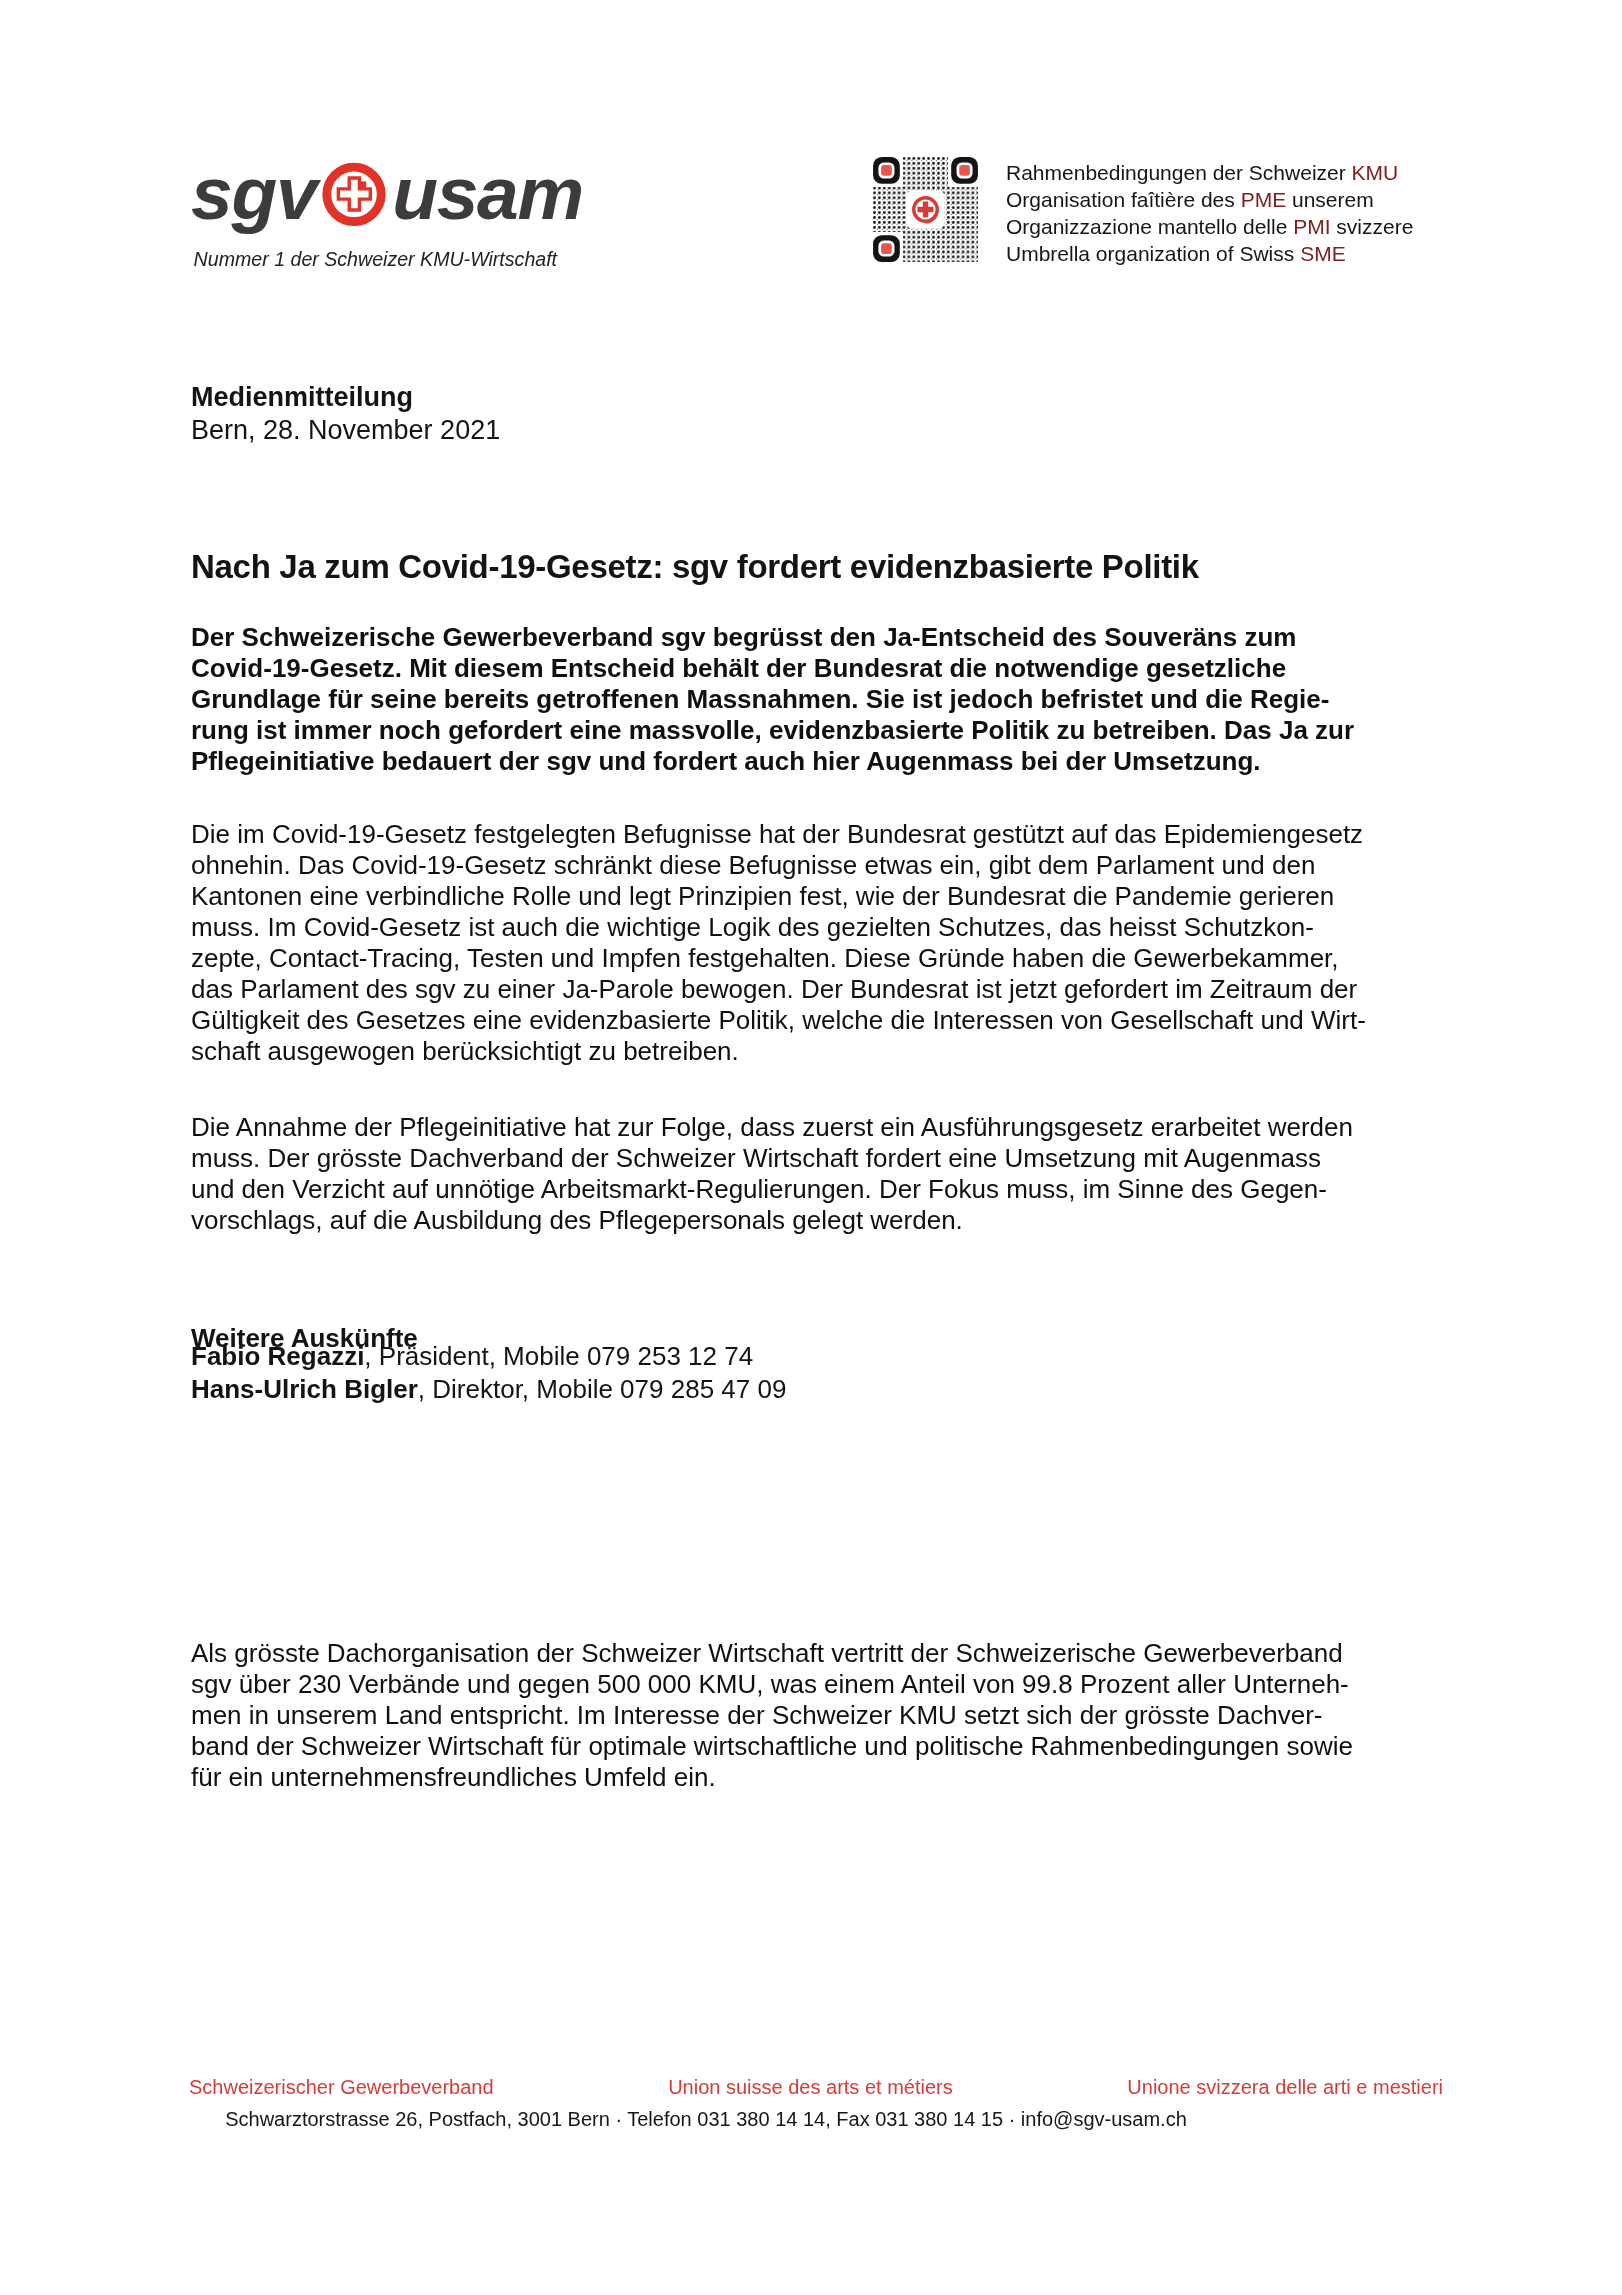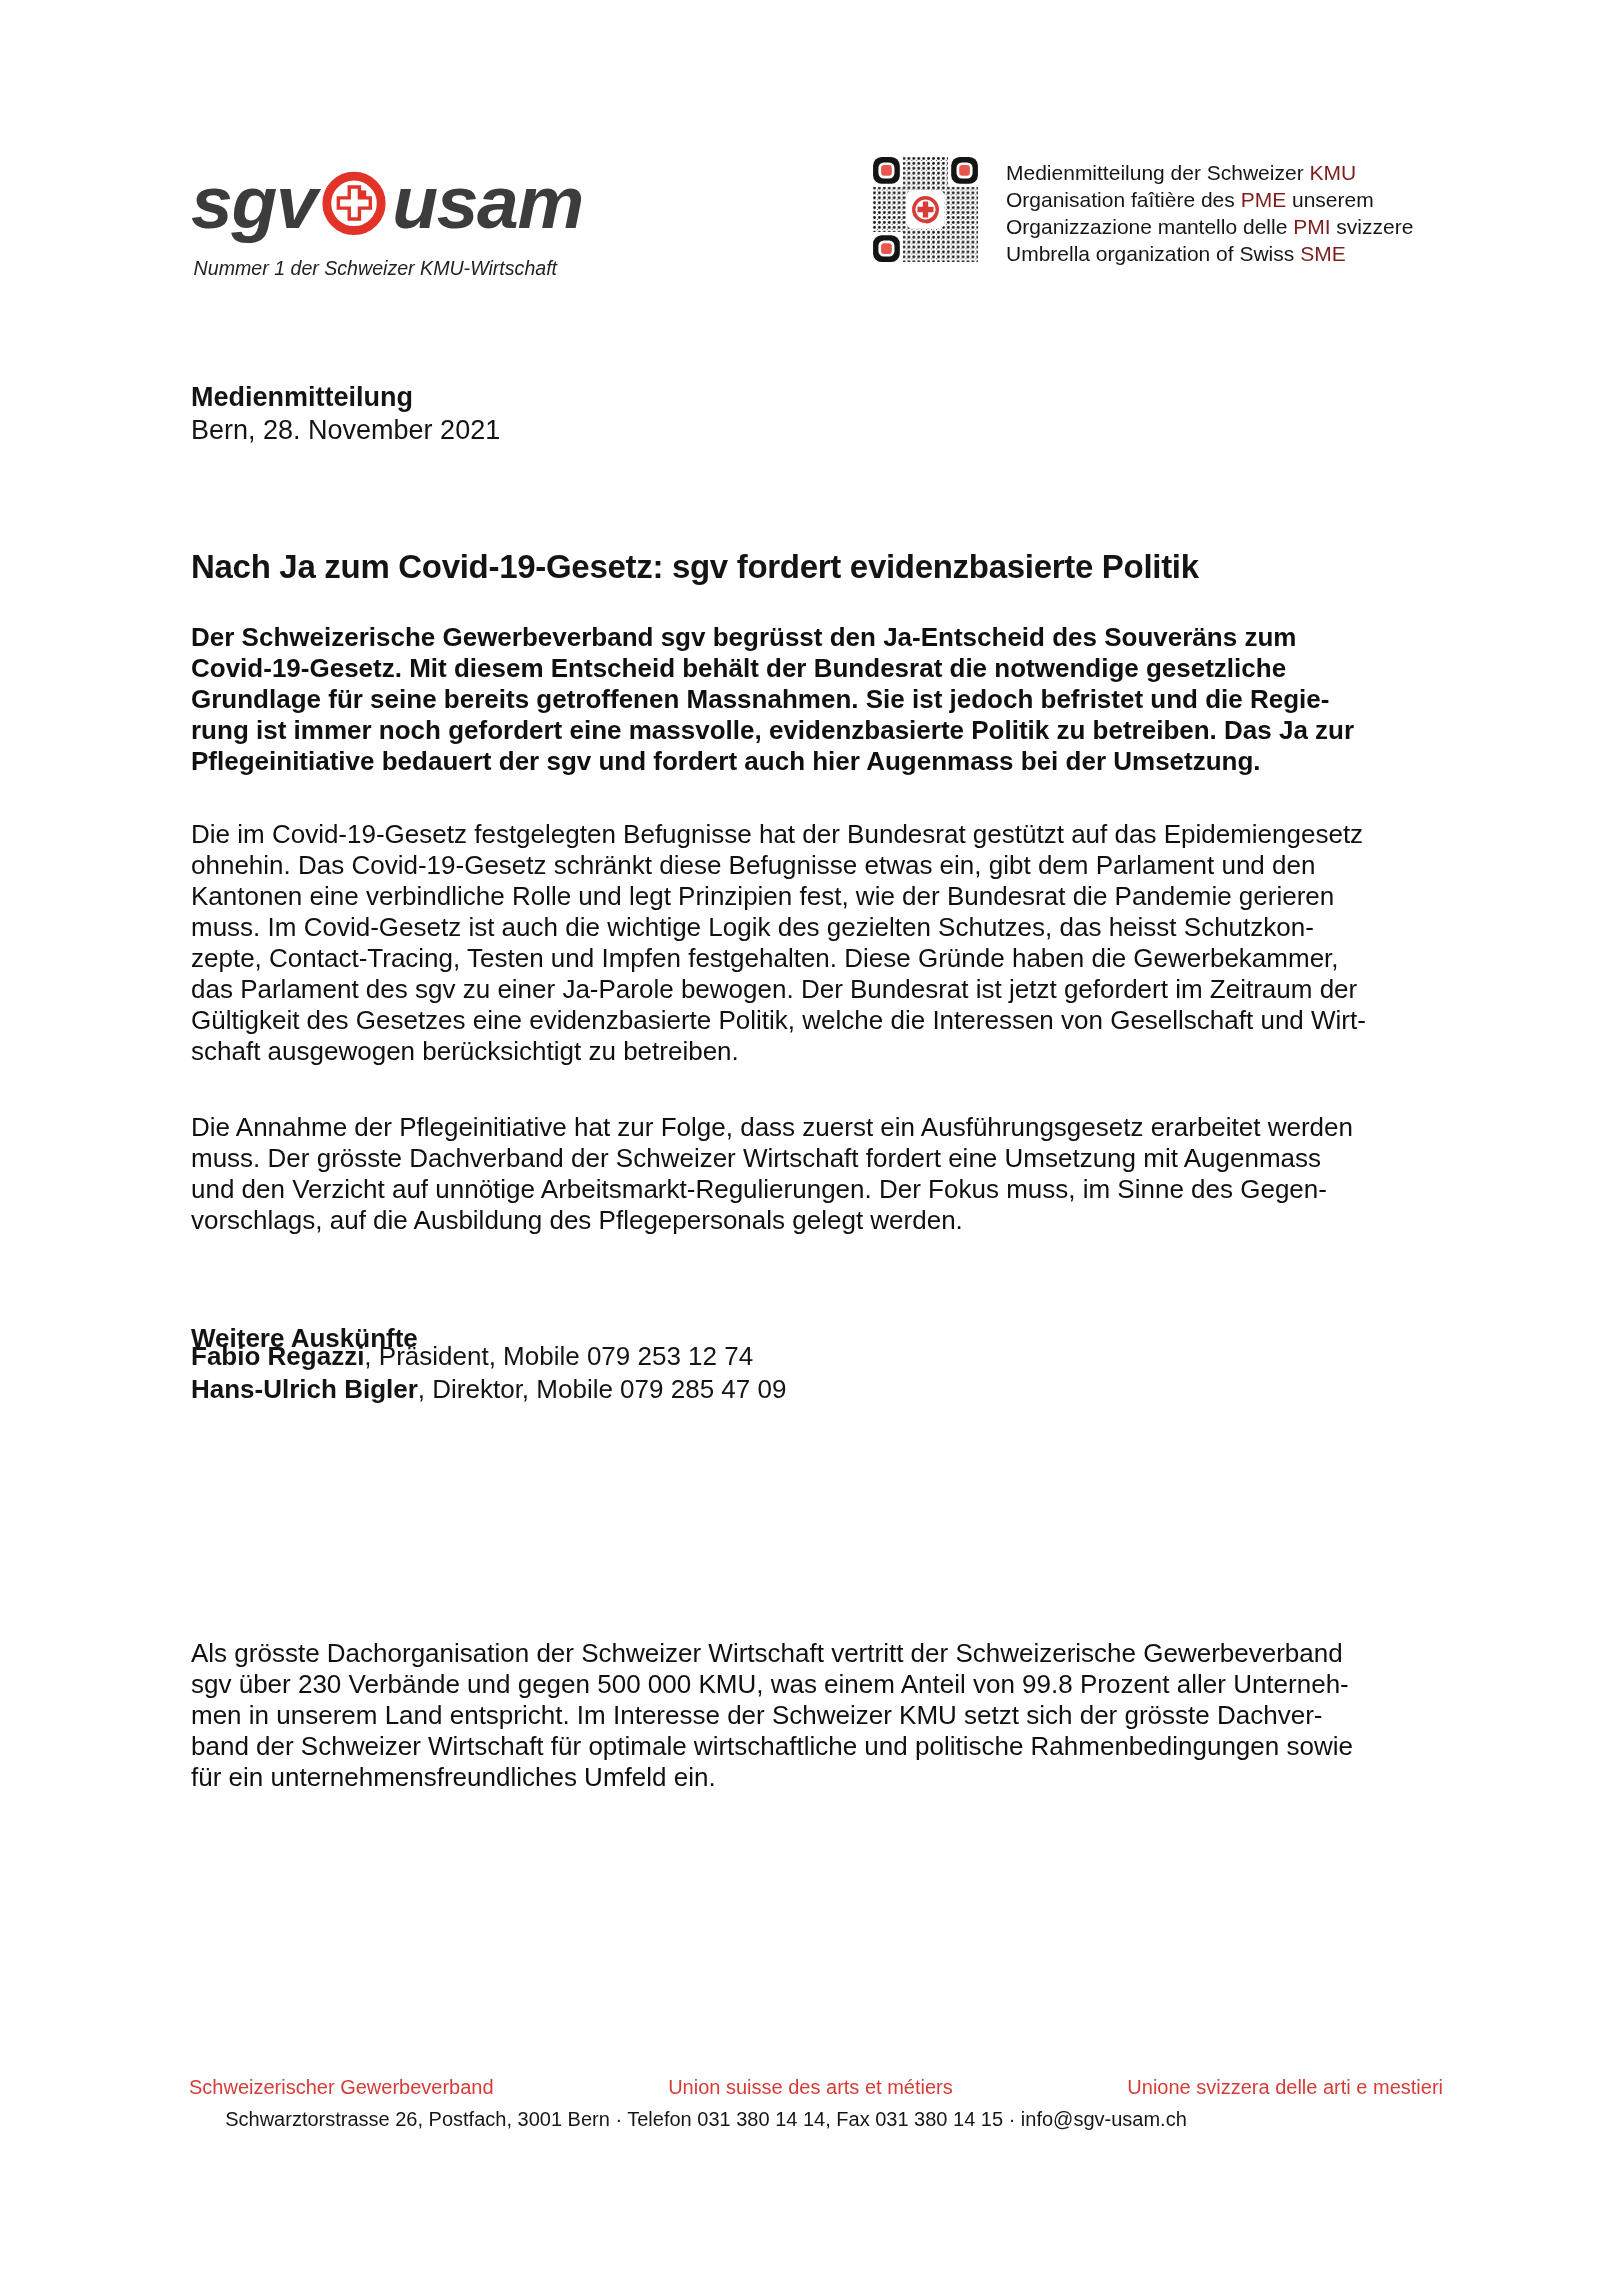--- a/index.html
+++ b/index.html
@@ -8,21 +8,21 @@
     position:relative;
     width:1622px; height:2295px;
     background:#ffffff;
     font-family:"Liberation Sans","DejaVu Sans",sans-serif;
     color:#141414;
     overflow:hidden;
   }
 
   
   .logo-block { position:absolute; left:191px; top:156px; }
-  .logo-line { display:flex; align-items:center;margin-top:9px; }
+  .logo-line { display:flex; align-items:center; }
   .logo-word {
     font-style:italic; font-weight:bold;
     font-size:75px; line-height:75px;
     color:#3c3c3c; letter-spacing:-1.3px;
   }
   .logo-word.sgv { margin-right:3.9px; }
   .logo-word.usam { margin-left:3.9px; }
   .logo-mark { width:68px; height:68px; margin-top:3.9px; }
   .logo-tagline {
     margin-top:17px; margin-left:2.6px;
@@ -134,21 +134,21 @@
     </g>
 
     <g>
       <circle cx="50" cy="50" r="11" fill="#ffffff" stroke="#d63c38" stroke-width="3.2"></circle>
       <path d="M47.5 42.5 h5 v5 h5 v5 h-5 v5 h-5 v-5 h-5 v-5 h5 z" fill="#d63c38"></path>
       <path d="M59 57 Q56 61 51 61.5" fill="none" stroke="#d63c38" stroke-width="3" stroke-linecap="round"></path>
     </g>
   </svg>
 
   <div class="org-block">
-    <div><span>Medienmitteilung der Schweizer </span><span class="org-accent">KMU</span><span></span></div>
+    <div><span>Rahmenbedingungen der Schweizer </span><span class="org-accent">KMU</span><span></span></div>
     <div><span>Organisation faîtière des </span><span class="org-accent">PME</span><span> unserem</span></div>
     <div><span>Organizzazione mantello delle </span><span class="org-accent">PMI</span><span> svizzere</span></div>
     <div><span>Umbrella organization of Swiss </span><span class="org-accent">SME</span><span></span></div>
   </div>
 
   <div class="meta-block">
     <div class="doc-type">Medienmitteilung</div>
     <div>Bern, 28. November 2021</div>
   </div>
 

